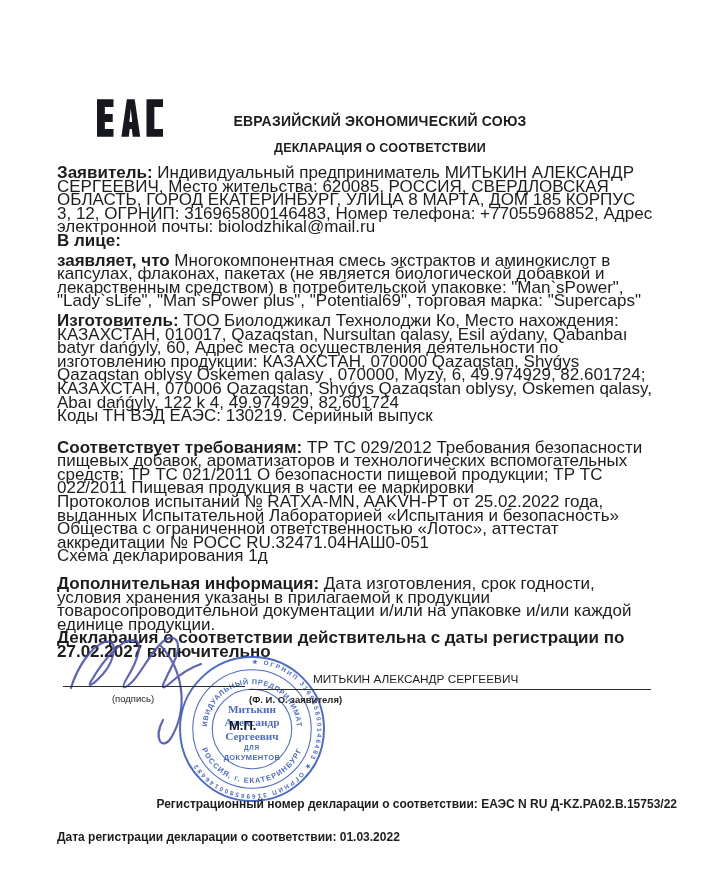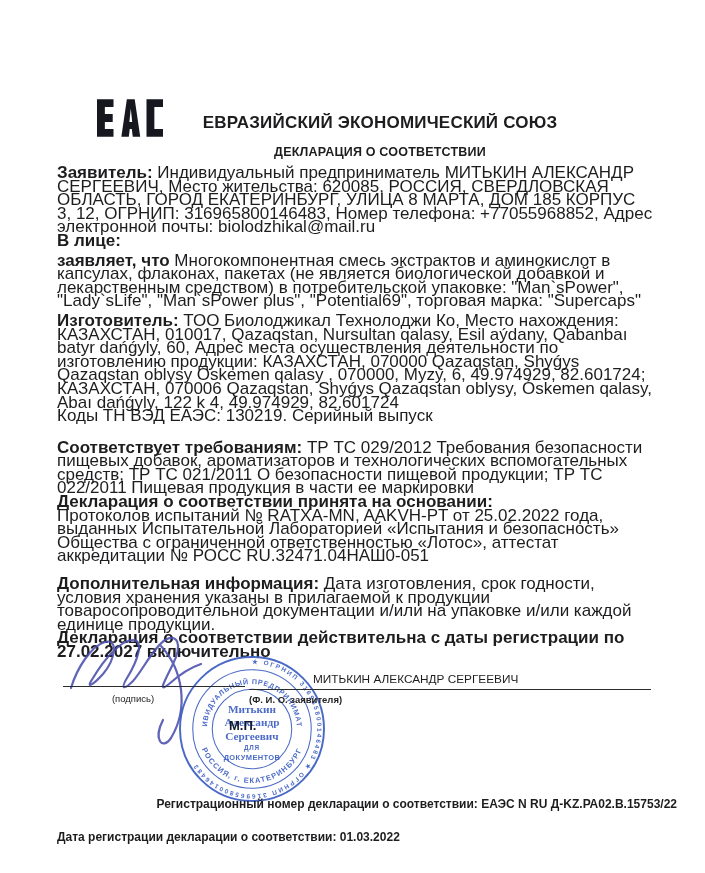--- a/index.html
+++ b/index.html
@@ -8,21 +8,21 @@
     width:705px;height:873px;
     background:#ffffff;
     font-family:"Liberation Sans", sans-serif;
     color:#1d1d1f;
     overflow:hidden;
     margin:0 auto;
   }
   
   .eac-logo{position:absolute;left:97px;top:95px;width:66px;height:46px;}
   .titles{position:absolute;left:110px;top:113px;width:540px;text-align:center;}
-  .titles .t1{font-size:17px;font-weight:bold;letter-spacing:.2px;}
+  .titles .t1{font-size:14px;font-weight:bold;letter-spacing:.2px;}
   .titles .t2{font-size:12.5px;font-weight:bold;margin-top:12px;letter-spacing:.2px;}
   
   .content{position:absolute;left:57px;top:166px;width:597px;font-size:17px;line-height:13.6px;}
   .content p{margin:0;}
   .content .para{margin-bottom:6px;}
   .b{font-weight:bold;}
   .mb0{margin-bottom:0;}
   .manu{margin-bottom:18px;}
   .comp{margin-bottom:8px;}
   .basis{margin-bottom:14px;}
@@ -76,22 +76,22 @@
     <p class="para"><span class="b">заявляет, что</span><span>  Многокомпонентная смесь экстрактов и аминокислот в капсулах, флаконах, пакетах (не является биологической добавкой и лекарственным средством) в потребительской упаковке: "Man`sPower", "Lady`sLife", "Man`sPower plus", "Potential69", торговая марка: "Supercaps"</span></p>
 
     <div class="manu">
       <p><span class="b">Изготовитель:</span><span> ТОО Биолоджикал Технолоджи Ко, Место нахождения: КАЗАХСТАН, 010017, Qazaqstan, Nursultan qalasy, Esil aýdany, Qabanbaı batyr dańǵyly, 60, Адрес места осуществления деятельности по изготовлению продукции: КАЗАХСТАН, 070000 Qazaqstan, Shyǵys Qazaqstan oblysy Óskemen qalasy , 070000, Myzy, 6, 49.974929, 82.601724; КАЗАХСТАН, 070006 Qazaqstan, Shyǵys Qazaqstan oblysy, Óskemen qalasy, Abaı dańǵyly, 122 k 4, 49.974929, 82.601724</span></p>
       <p>Коды ТН ВЭД ЕАЭС: 130219. Серийный выпуск</p>
     </div>
 
     <p class="comp"><span class="b">Соответствует требованиям:</span><span>  ТР ТС 029/2012 Требования безопасности пищевых добавок, ароматизаторов и технологических вспомогательных средств; ТР ТС 021/2011 О безопасности пищевой продукции; ТР ТС 022/2011 Пищевая продукция в части ее маркировки</span></p>
 
     <div class="basis">
-      <p class="b">Декларация о соответствии принята на основании:</p>
       <p>Протоколов испытаний № RATXA-MN, AAKVH-PT от 25.02.2022 года, выданных Испытательной Лабораторией «Испытания и безопасность» Общества с ограниченной ответственностью «Лотос», аттестат аккредитации № РОСС RU.32471.04НАШ0-051</p>
+      <p>Схема декларирования 1д</p>
     </div>
 
     <p class="addinfo"><span class="b">Дополнительная информация:</span><span> Дата изготовления, срок годности, условия хранения указаны в прилагаемой к продукции товаросопроводительной документации и/или на упаковке и/или каждой единице продукции.</span></p>
 
     <p class="validity">Декларация о соответствии  действительна с даты регистрации по 27.02.2027 включительно</p>
   </div>
 
   <div class="sig-area">
 
     <svg class="sig-svg" viewBox="0 0 200 125" aria-hidden="true">

